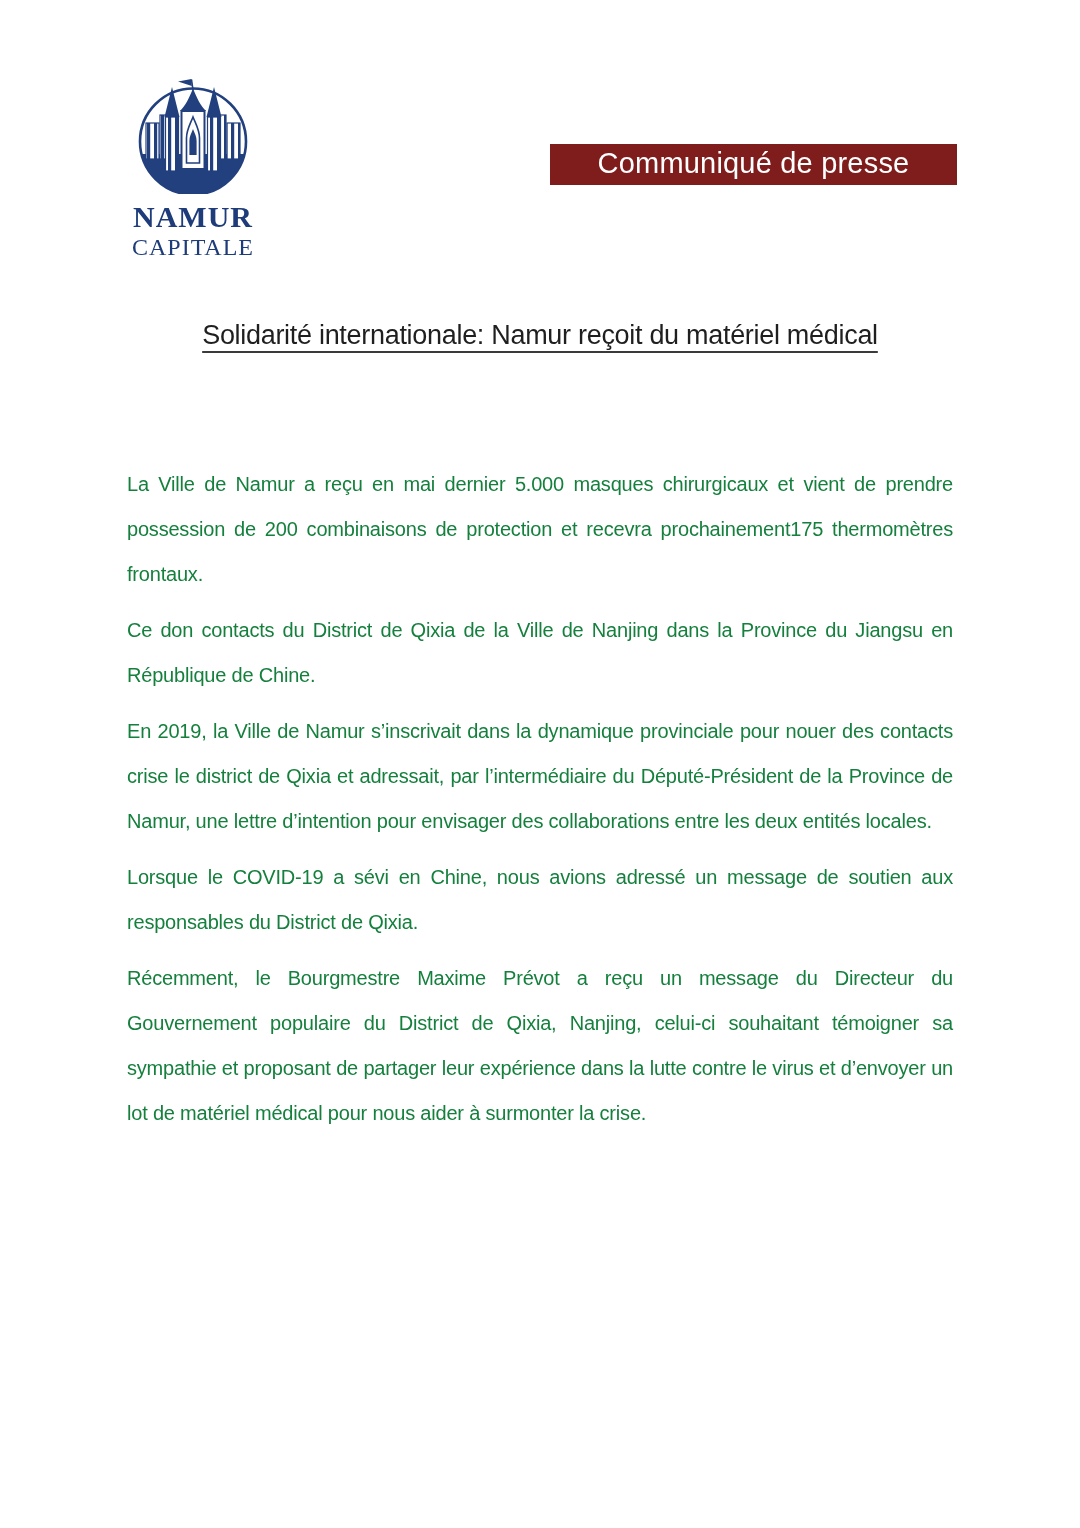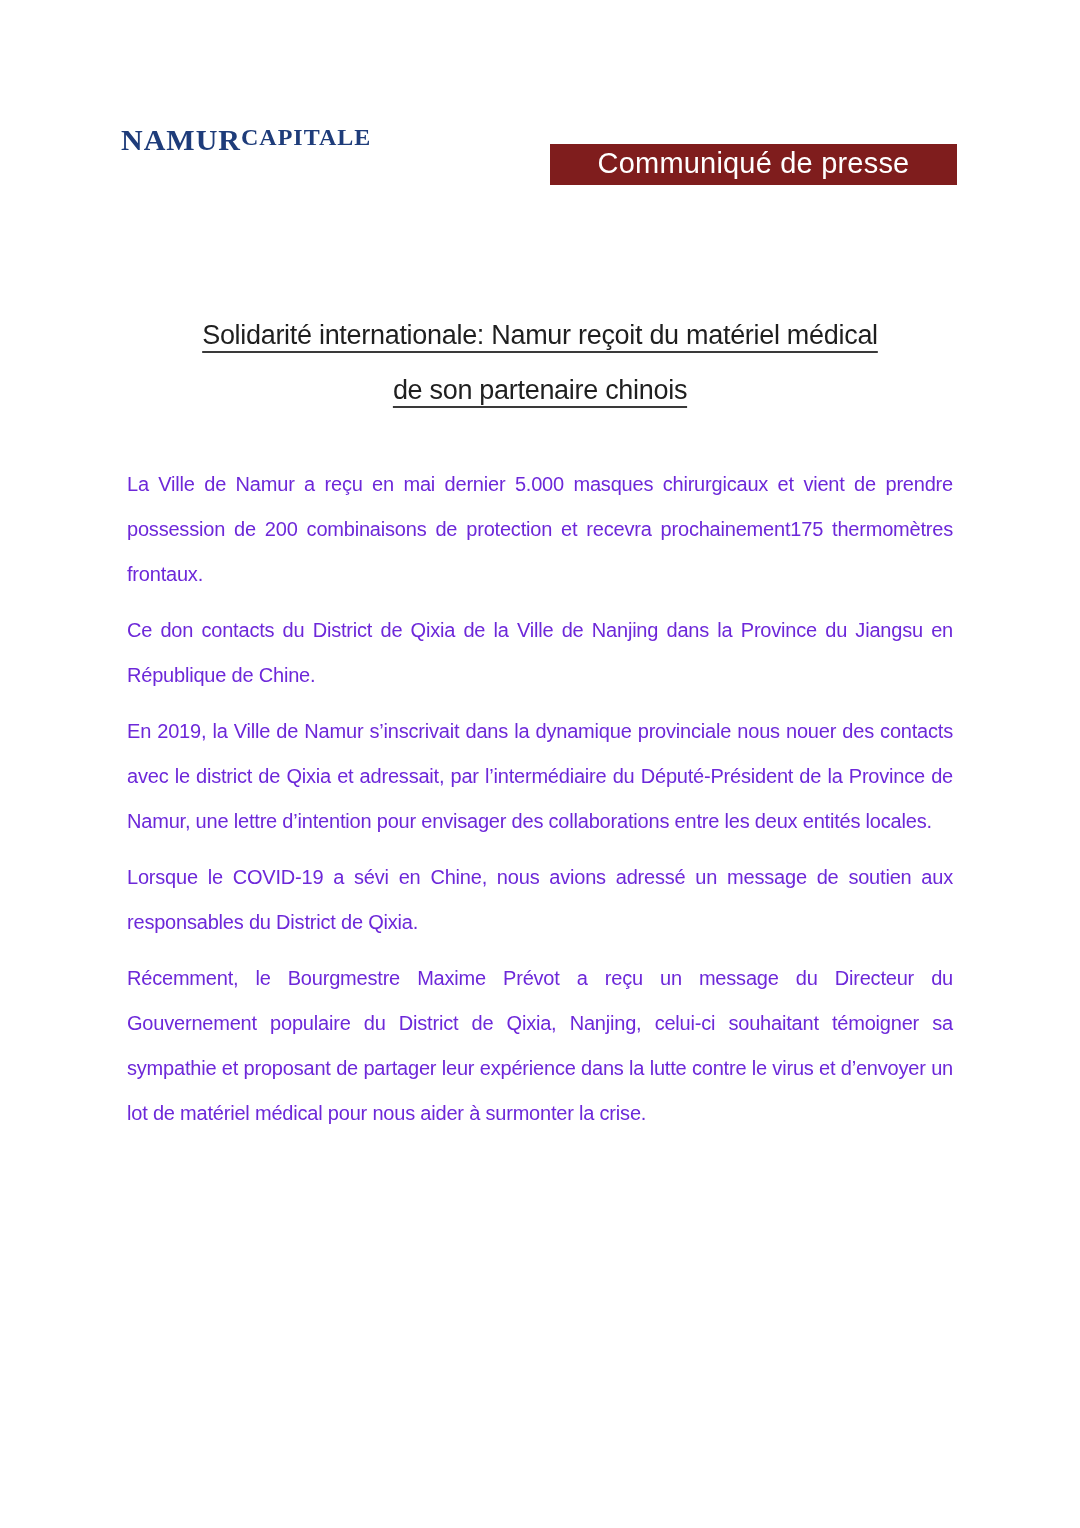--- a/index.html
+++ b/index.html
@@ -16,41 +16,41 @@
     font-family: "Liberation Sans", sans-serif;
   }
 
   
   .logo-block {
     position: absolute;
     left: 121px;
     top: 78px;
     width: 144px;
     display: flex;
-    flex-direction: row;
+    flex-direction: column;
     align-items: center;
   }
   .logo-svg {
     width: 134px;
     height: 116px;
     display: block;
   }
   .logo-name {
     margin-top: 8px;
     font-family: "Liberation Serif", serif;
     font-weight: 700;
     font-size: 30px;
     line-height: 30px;
     letter-spacing: 1px;
     color: #1e3c7a;
   }
   .logo-subname {
     margin-top: 2px;
     font-family: "Liberation Serif", serif;
-    font-weight: 700;
+    font-weight: 400;
     font-size: 24px;
     line-height: 26px;
     letter-spacing: 1px;
     color: #1e3c7a;
   }
 
   
   .banner {
     position: absolute;
     left: 550px;
@@ -89,21 +89,21 @@
     text-underline-offset: 7px;
     text-decoration-color: #3a3a3a;
   }
 
   
   .doc-body {
     position: absolute;
     left: 127px;
     top: 462px;
     width: 826px;
-    color: #6d28d9;
+    color: #15803d;
     font-size: 20px;
     letter-spacing: -0.2px;
     line-height: 45px;
   }
   .doc-body p {
     margin: 0 0 11px 0;
     text-align: justify;
   }
 </style>
 </head>
@@ -153,24 +153,23 @@
     <div class="logo-name">NAMUR</div>
     <div class="logo-subname">CAPITALE</div>
   </div>
 
   <div class="banner">
     <span class="banner-label">Communiqué de presse</span>
   </div>
 
   <div class="doc-title">
     <div><span class="u">Solidarité internationale: Namur reçoit du matériel médical</span></div>
-    <div><span class="u">de son partenaire chinois</span></div>
   </div>
 
   <div class="doc-body">
     <p>La Ville de Namur a reçu en mai dernier 5.000 masques chirurgicaux et vient de prendre possession de 200 combinaisons de protection et recevra prochainement175 thermomètres frontaux.</p>
     <p>Ce don contacts du District de Qixia de la Ville de Nanjing dans la Province du Jiangsu en République de Chine.</p>
-    <p>En 2019, la Ville de Namur s’inscrivait dans la dynamique provinciale nous nouer des contacts avec le district de Qixia et adressait, par l’intermédiaire du Député-Président de la Province de Namur, une lettre d’intention pour envisager des collaborations entre les deux entités locales.</p>
+    <p>En 2019, la Ville de Namur s’inscrivait dans la dynamique provinciale pour nouer des contacts crise le district de Qixia et adressait, par l’intermédiaire du Député-Président de la Province de Namur, une lettre d’intention pour envisager des collaborations entre les deux entités locales.</p>
     <p>Lorsque le COVID-19 a sévi en Chine, nous avions adressé un message de soutien aux responsables du District de Qixia.</p>
     <p>Récemment, le Bourgmestre Maxime Prévot a reçu un message du Directeur du Gouvernement populaire du District de Qixia, Nanjing, celui-ci souhaitant témoigner sa sympathie et proposant de partager leur expérience dans la lutte contre le virus et d’envoyer un lot de matériel médical pour nous aider à surmonter la crise.</p>
   </div>
 
 </div>
 
 </body></html>

